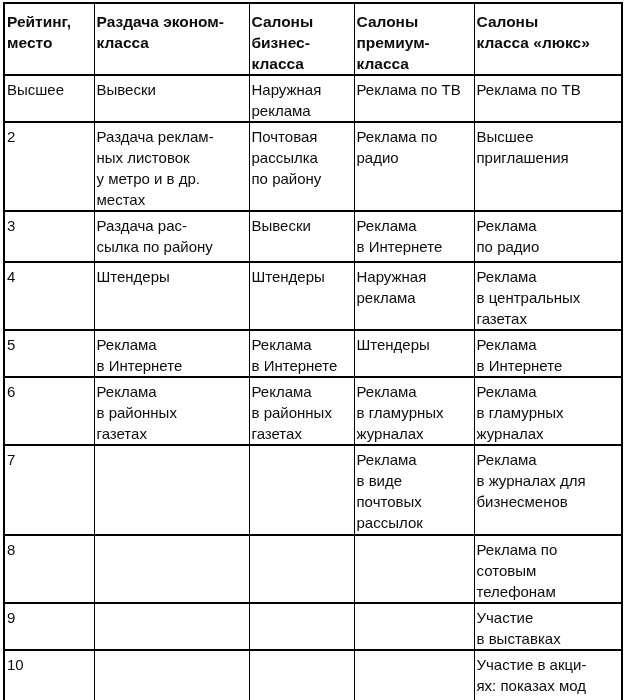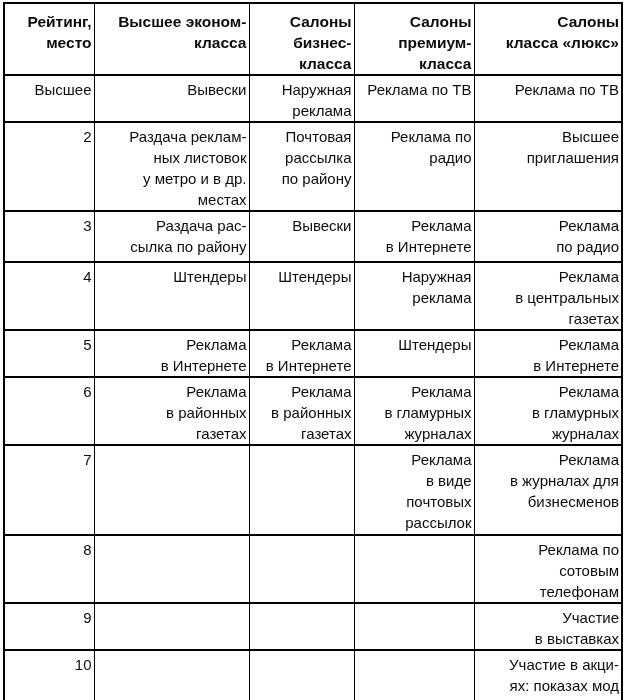--- a/index.html
+++ b/index.html
@@ -19,22 +19,22 @@
     table-layout: fixed;
     margin: 2px 0 0 3px;
     width: 618px;
     border: 2px solid #000;
   }
   table.rating-table th,
   table.rating-table td {
     border: solid #000;
     border-width: 2px 1px;
     vertical-align: top;
-    text-align: right;
-    padding: 3px 2px 0 10px;
+    text-align: left;
+    padding: 3px 2px 0 2px;
     white-space: pre-line;
     font-size: 15px;
     line-height: 21px;
     overflow: hidden;
   }
   table.rating-table th {
     font-weight: bold;
     font-size: 15.5px;
     line-height: 21px;
     padding-top: 7px;
@@ -66,21 +66,21 @@
     <col class="c0">
       <col class="c1">
       <col class="c2">
       <col class="c3">
       <col class="c4">
   </colgroup>
   <thead>
     <tr class="rh">
       <th>Рейтинг,
 место</th>
-      <th>Высшее эконом-
+      <th>Раздача эконом-
 класса</th>
       <th>Салоны
 бизнес-
 класса</th>
       <th>Салоны
 премиум-
 класса</th>
       <th>Салоны
 класса «люкс»</th>
     </tr>

